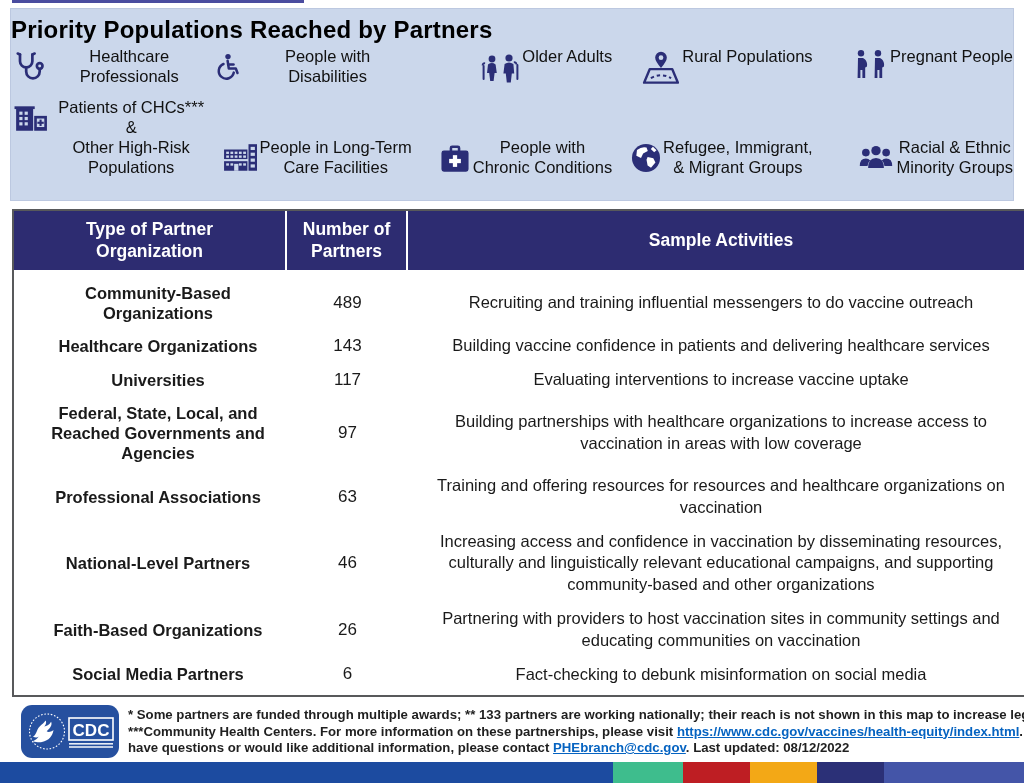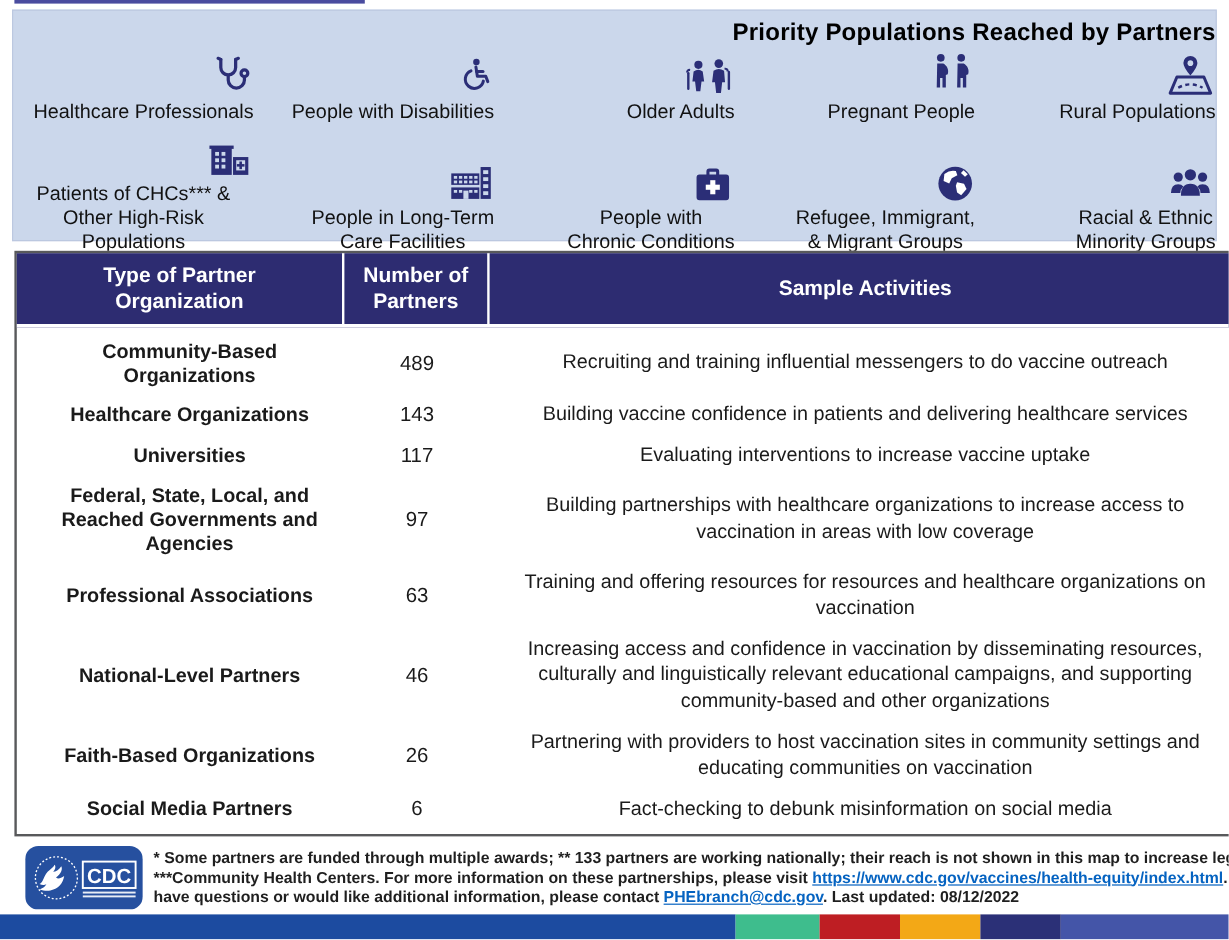--- a/index.html
+++ b/index.html
@@ -5,24 +5,24 @@
   html,body{margin:0;padding:0;background:#fff;}
   #page{position:relative;width:1024px;height:783px;background:#fff;overflow:hidden;
         font-family:"Liberation Sans",sans-serif;color:#1a1a1a;}
 
   
   #top-line{position:absolute;top:0;left:12px;width:292px;height:3px;background:#4a4c9f;}
 
   
   .panel{position:absolute;top:8px;left:10px;width:1004px;height:193px;
          background:#cbd7eb;border:1px solid #bcc8e0;box-sizing:border-box;}
-  .panel-title{text-align:right;font-size:20px;font-weight:700;color:#000;
+  .panel-title{text-align:left;font-size:24px;font-weight:700;color:#000;
                margin:7px 0 2px 0;letter-spacing:.2px;}
   .icon-row{display:grid;grid-template-columns:repeat(5,1fr);align-items:end;}
-  .icon-item{display:flex;flex-direction:column;align-items:flex-end;justify-content:flex-end;}
+  .icon-item{display:flex;flex-direction:row;align-items:flex-start;justify-content:flex-end;}
   .icon-box{height:38px;display:flex;align-items:flex-end;justify-content:center;margin-bottom:2px;}
   .icon-box svg{display:block;}
   .icon-label{font-size:16.5px;line-height:1.22;text-align:center;color:#111;}
   .icon-label span{display:block;}
   .row1 .icon-box{height:40px;}
 
   
   .ptable{position:absolute;top:209px;left:12px;width:1024px;box-sizing:border-box;
           border:2px solid #58595b;background:#fff;}
   .thead{display:grid;grid-template-columns:273px 121px 1fr;background:#2d2c71;
@@ -107,45 +107,45 @@
               <path d="M38.4 11.5 q0 -2.5 -2.6 -2.2" fill="none" stroke="#2b2e77" stroke-width="1.8"></path>
             </svg>
         </div>
         <div class="icon-label">
             <span>Older Adults</span>
             <span></span>
           </div>
       </div>
       <div class="icon-item">
         <div class="icon-box">
+          <svg width="42" height="36" viewBox="0 0 36 32">
+              <g fill="none" stroke="#2b2e77" stroke-width="2.2" stroke-linejoin="round">
+                <path d="M8 17 h20 l5 12 H3 z"></path>
+                <path stroke-dasharray="3 2.6" stroke-width="1.8" d="M9 25 q9 -5 18 0"></path>
+              </g>
+              <path fill="#2b2e77" d="M18 1.5 a5.2 5.2 0 0 1 5.2 5.2 q0 3.2 -5.2 9.3 q-5.2 -6.1 -5.2 -9.3 A5.2 5.2 0 0 1 18 1.5z"></path>
+              <circle cx="18" cy="6.8" r="2.1" fill="#cbd7eb"></circle>
+            </svg>
+        </div>
+        <div class="icon-label">
+            <span>Rural Populations</span>
+            <span></span>
+          </div>
+      </div>
+      <div class="icon-item">
+        <div class="icon-box">
           <svg width="40" height="38" viewBox="0 0 40 36" fill="#2b2e77">
               <circle cx="11" cy="4.2" r="3.2"></circle>
               <path d="M8 9 h5 c3.2 1.6 5 5.4 3.8 8.8 l-1.6 .8 v10.4 h-2.8 v-8 h-2 v8 H7.6 l.4 -20z"></path>
               <circle cx="28" cy="4.2" r="3.2"></circle>
               <path d="M25 9 h5 c3.2 1.6 5 5.4 3.8 8.8 l-1.6 .8 v10.4 h-2.8 v-8 h-2 v8 h-2.8 l.4 -20z"></path>
             </svg>
         </div>
         <div class="icon-label">
             <span>Pregnant People</span>
-            <span></span>
-          </div>
-      </div>
-      <div class="icon-item">
-        <div class="icon-box">
-          <svg width="42" height="36" viewBox="0 0 36 32">
-              <g fill="none" stroke="#2b2e77" stroke-width="2.2" stroke-linejoin="round">
-                <path d="M8 17 h20 l5 12 H3 z"></path>
-                <path stroke-dasharray="3 2.6" stroke-width="1.8" d="M9 25 q9 -5 18 0"></path>
-              </g>
-              <path fill="#2b2e77" d="M18 1.5 a5.2 5.2 0 0 1 5.2 5.2 q0 3.2 -5.2 9.3 q-5.2 -6.1 -5.2 -9.3 A5.2 5.2 0 0 1 18 1.5z"></path>
-              <circle cx="18" cy="6.8" r="2.1" fill="#cbd7eb"></circle>
-            </svg>
-        </div>
-        <div class="icon-label">
-            <span>Rural Populations</span>
             <span></span>
           </div>
       </div>
     </div>
 
     <div class="icon-row row2" style="margin-top:9px;">
       <div class="icon-item">
         <div class="icon-box">
           <svg width="40" height="34" viewBox="0 0 36 32" fill="#2b2e77">
               <rect x="4" y="7" width="16" height="21"></rect>

